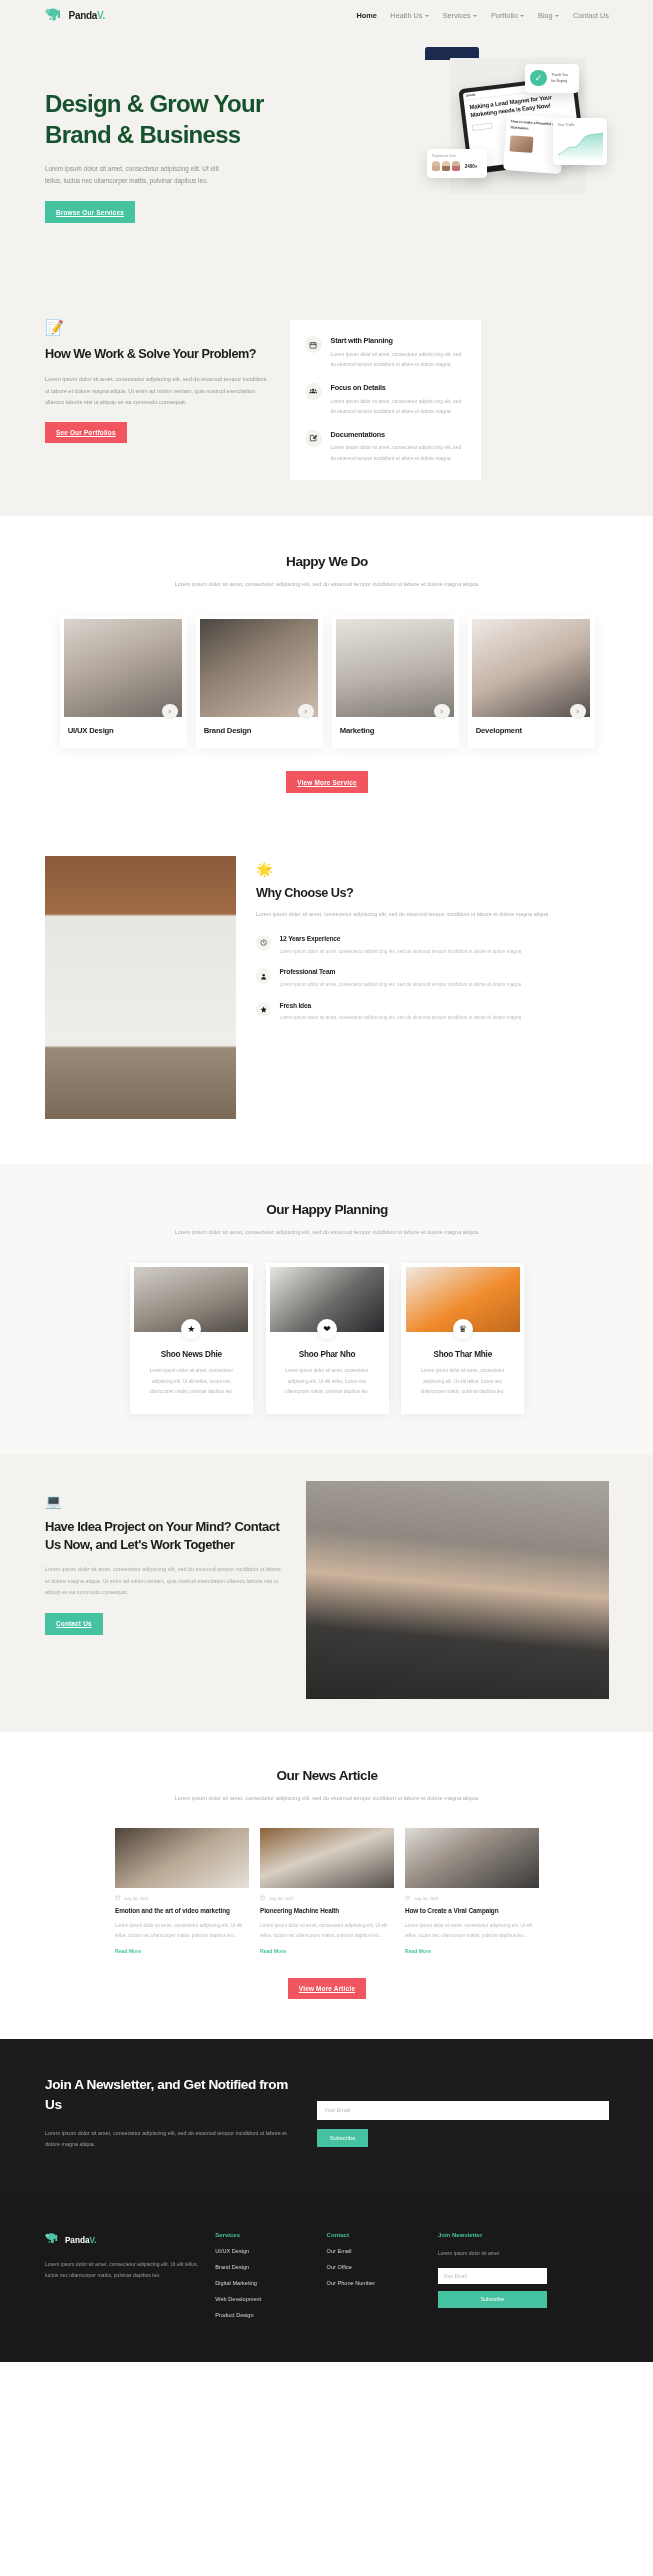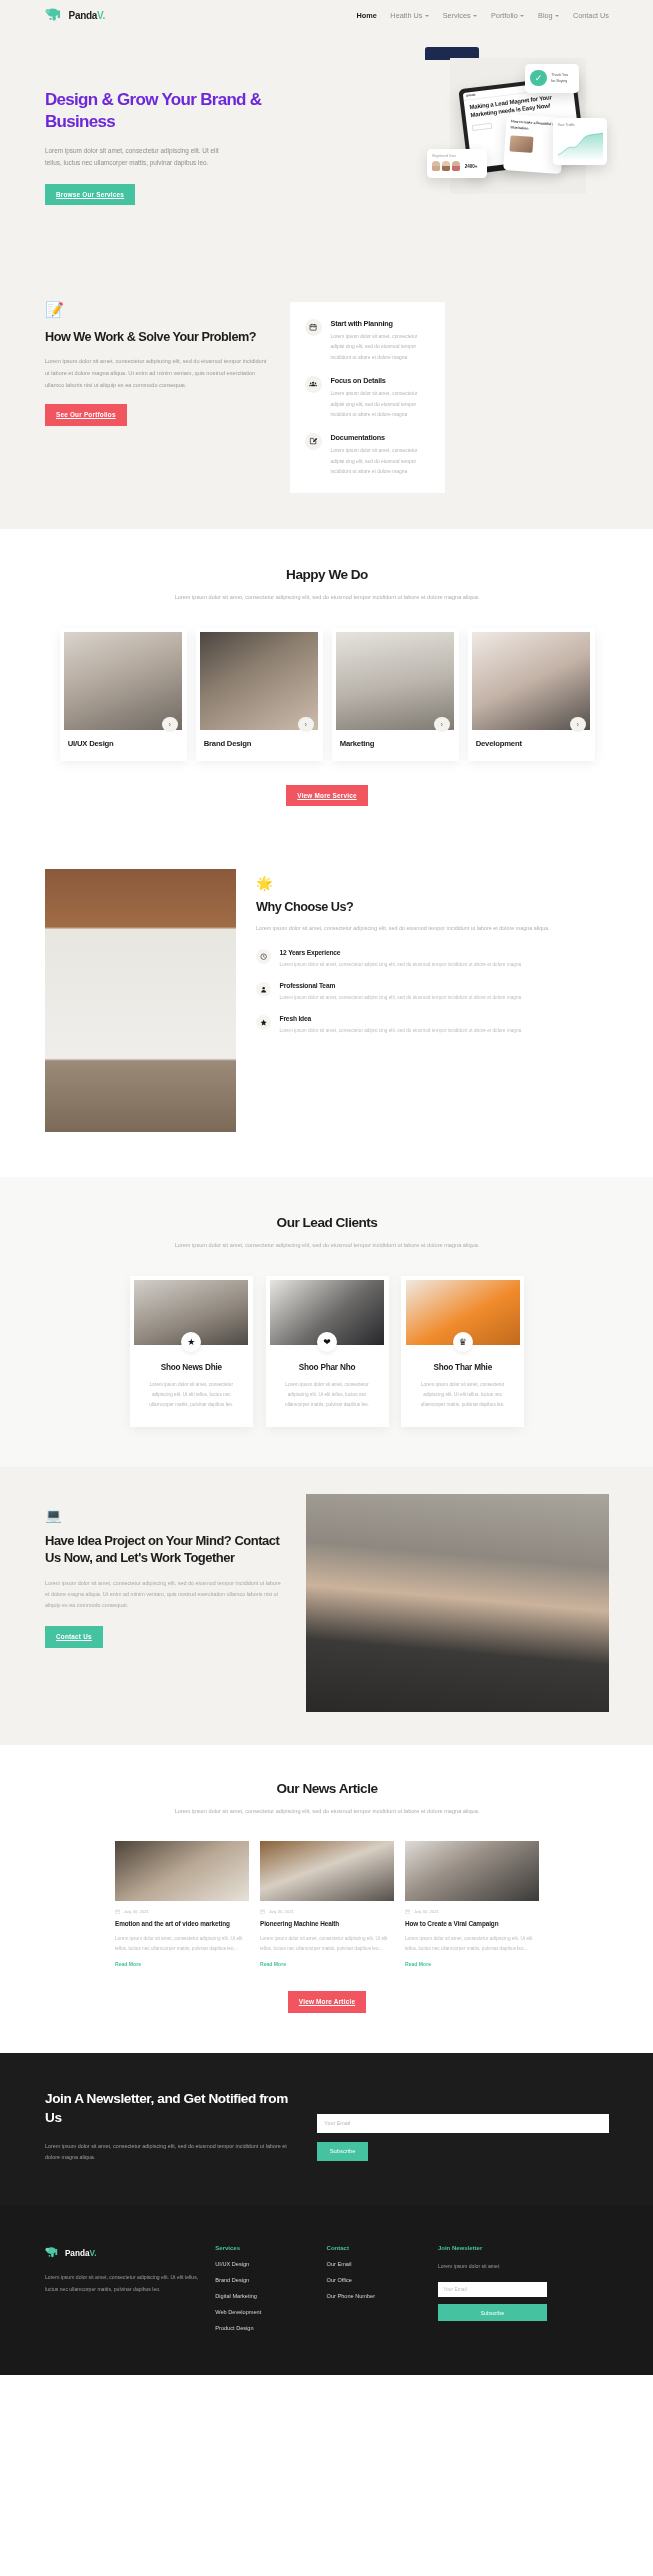--- a/index.html
+++ b/index.html
@@ -36,21 +36,21 @@
   
   .hero {
     background: #f4f2ee;
     padding: 33px 45px 64px 45px;
     display: flex;
     position: relative;
     min-height: 191px;
   }
   .hero-left { width: 272px; padding-top: 25.4px; }
   .hero-title {
-    font-size: 17px; line-height: 1.26; font-weight: 800; letter-spacing: -0.7px; color: #6d28d9;
+    font-size: 24px; line-height: 1.26; font-weight: 800; letter-spacing: -0.7px; color: #14532d;
   }
   .hero-sub { font-size: 6.4px; color: #8f8f8f; line-height: 1.9; margin-top: 12.7px; width: 191px; }
   .btn {
     display: inline-block; border: none; cursor: pointer; text-align: center;
     font-size: 6.4px; font-weight: 700; color: #fff; text-decoration: underline;
     letter-spacing: 0.2px;
   }
   .btn-teal { background: #45c2a0; padding: 7.3px 11px; }
   .btn-red { background: #f1555f; padding: 7.3px 11px; }
   .hero-btn { margin-top: 14.5px; }
@@ -94,21 +94,21 @@
   .ca-h { font-size: 3.5px; font-weight: 700; color: #333; line-height: 1.6; }
   .ca-img { margin-top: 4.5px; width: 23.6px; height: 16.3px; background: linear-gradient(135deg,#cfa98d,#8d6a55); border-radius: 1.8px; }
   .card-blue { left: 73px; top: 53px; width: 54px; height: 12.7px; background: #1b2a4e; border-radius: 2.7px 2.7px 0 0; }
 
   
   .howwork { background: #f4f2ee; padding: 33px 45px 36px 45px; display: flex; gap: 18px; }
   .hw-left { width: 227px; }
   .emoji-box { font-size: 15.4px; line-height: 1; }
   .sec-title { font-size: 12.7px; font-weight: 800; letter-spacing: -0.5px; line-height: 1.3; color: #1d1d1d; margin-top: 11px; }
   .sec-body { font-size: 5.6px; color: #989898; line-height: 2.1; margin-top: 11px; }
-  .hw-card { width: 155px; background: #fff; padding: 16.3px 14.5px; align-self: flex-start; }
+  .hw-card { width: 191px; background: #fff; padding: 16.3px 14.5px; align-self: flex-start; }
   .feat { display: flex; gap: 9px; margin-bottom: 12.7px; }
   .feat:last-child { margin-bottom: 0; }
   .feat-ico {
     flex: 0 0 auto; width: 17px; height: 17px; border-radius: 50%; background: #f4f2ee;
     display: flex; align-items: center; justify-content: center;
   }
   .feat-ico svg { width: 8.2px; height: 8.2px; }
   .feat-h { font-size: 7.3px; font-weight: 800; color: #1d1d1d; letter-spacing: -0.2px; }
   .feat-p { font-size: 4.9px; color: #b4b4b4; line-height: 2.1; margin-top: 4.5px; }
 
@@ -446,21 +446,21 @@
           <div>
             <div class="why-h">Fresh Idea</div>
             <div class="why-p">Lorem ipsum dolor sit amet, consectetur adipisi cing elit, sed do eiusmod tempor incididunt ut abore et dolore magna</div>
           </div>
         </div>
       </div>
     </div>
   </section>
 
   <section class="clients">
-    <h2 class="center-title">Our Lead Clients</h2>
+    <h2 class="center-title">Our Happy Planning</h2>
     <p class="center-sub">Lorem ipsum dolor sit amet, consectetur adipiscing elit, sed do eiusmod tempor incididunt ut labore et dolore magna aliqua.</p>
 
     <div class="cli-grid">
       <div class="cli-card">
         <div class="cli-img" style="background:linear-gradient(160deg,#d3cfc9,#8e867c 60%,#4e4a45)"></div>
         <div class="cli-badge">★</div>
         <div class="cli-name">Shoo News Dhie</div>
         <div class="cli-p">Lorem ipsum dolor sit amet, consectetur adipiscing elit. Ut elit tellus, luctus nec ullamcorper mattis, pulvinar dapibus leo.</div>
       </div>
       <div class="cli-card">

